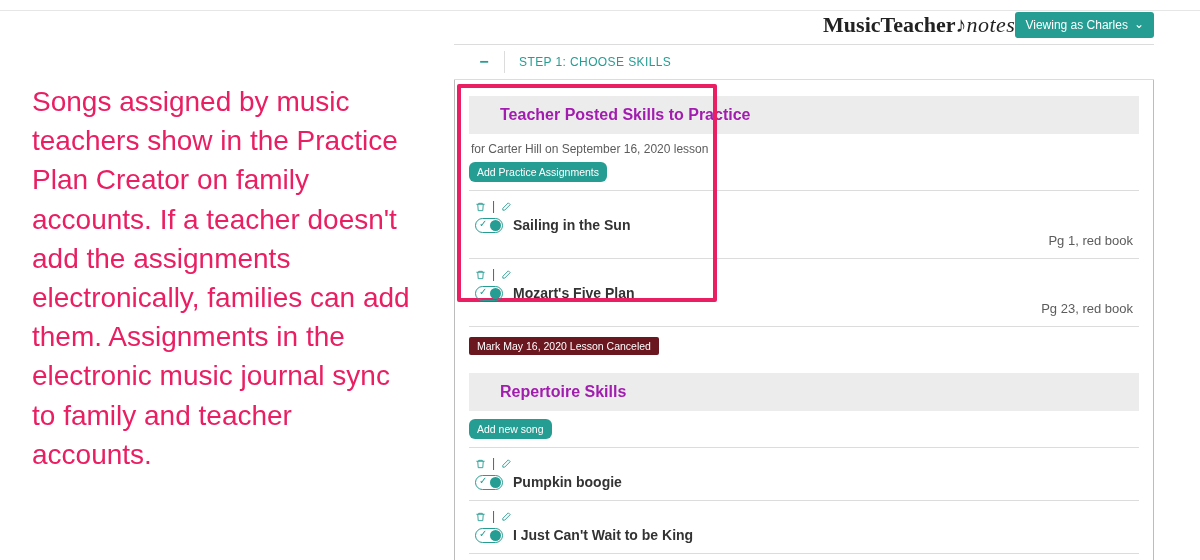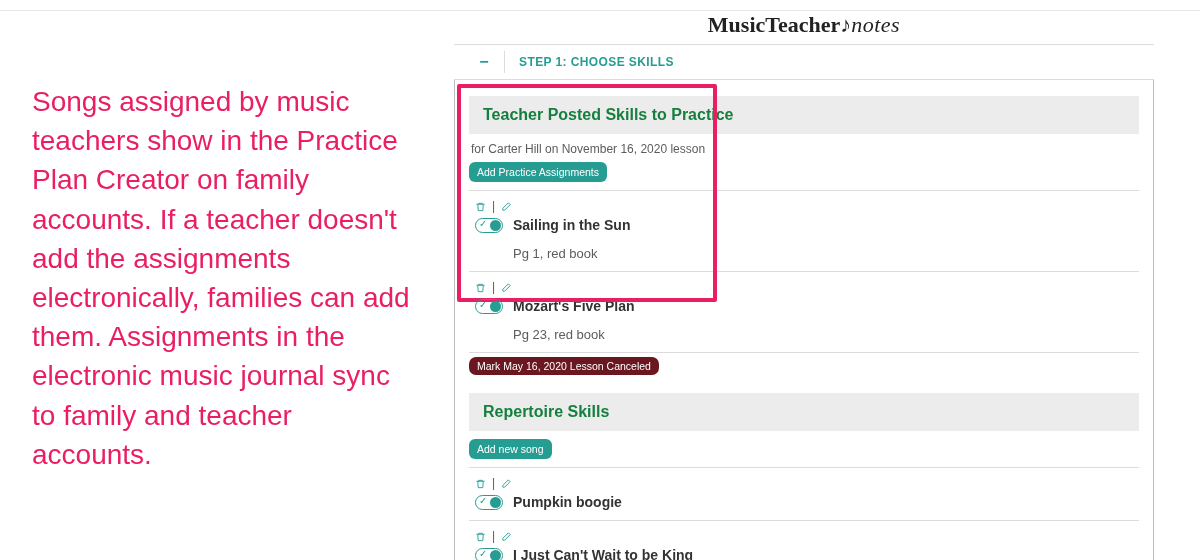--- a/index.html
+++ b/index.html
@@ -43,21 +43,20 @@
     position:absolute;
     left:454px;
     top:0;
     width:700px;
   }
   .app-top{
     display:flex;
     align-items:center;
     justify-content:flex-end;
     padding:12px 0 6px 0;
-    flex-direction:column;
   }
   .logo{
     font-family:Georgia,serif;
     font-weight:700;
     font-size:22px;
     color:#222;
   }
   .logo .notes{
     font-family:"Brush Script MT","Segoe Script",cursive;
     font-weight:400;
@@ -95,36 +94,36 @@
     width:40px;
     text-align:center;
     font-size:16px;
   }
   .step-row .vline{
     width:1px;height:22px;background:var(--border);
     margin-right:14px;
   }
   .step-title{
     color:var(--teal);
-    font-weight:700;
+    font-weight:400;
     font-size:12px;
     letter-spacing:0.4px;
   }
   .content{
     border:1px solid #bcbcbc;
     border-top:none;
     padding:16px 14px 30px 14px;
     position:relative;
   }
   .section-header{
     background:var(--gray-bg);
-    padding:10px 14px;
+    padding:10px 31px;
     font-weight:700;
     font-size:16px;
-    color:#15803d;
+    color:#a21caf;
   }
   .subline{
     font-size:12px;
     color:var(--gray-text);
     margin:8px 0 6px 2px;
   }
   .small-btn{
     background:var(--teal);
     color:#fff;
     border:none;
@@ -178,71 +177,76 @@
   }
   .skill-title{
     font-weight:700;
     font-size:14px;
     color:#333;
   }
   .skill-sub{
     margin-left:38px;
     font-size:13px;
     color:var(--gray-text);
-    margin-top:13px;
+    margin-top:0;
+    text-align:right;
   }
   .highlight-box{
     position:absolute;
     border:4px solid var(--pink);
     border-radius:2px;
     pointer-events:none;
   }
   .mark-pill{
     display:inline-block;
     background:var(--darkred);
     color:#fff;
     font-size:10.5px;
     padding:3px 8px;
-    border-radius:7px;
-    margin-top:4px;
+    border-radius:2px;
+    margin-top:10px;
     cursor:pointer;
     text-align:center;
   }
   .spacer{height:18px;}
   svg{display:inline-block;vertical-align:middle;}
 </style>
 </head>
 <body>
 
 <div class="top-hr"></div>
 
 <div class="explainer">Songs assigned by music teachers show in the Practice Plan Creator on family accounts. If a teacher doesn't add the assignments electronically, families can add them. Assignments in the electronic music journal sync to family and teacher accounts.</div>
 
 <div class="app">
 
   <div class="app-top">
     <div class="logo">
       <span>MusicTeacher</span><span>♪</span><span class="notes">notes</span>
     </div>
+    <button class="viewing-btn">
+      <span>Viewing as Charles</span>
+      <span class="chev">⌄</span>
+    </button>
   </div>
 
   <div class="step-row">
     <div class="minus">−</div>
     <div class="vline"></div>
     <div class="step-title">STEP 1: CHOOSE SKILLS</div>
   </div>
 
   <div class="content">
 
     
     <div class="highlight-box" style="left:2px;top:4px;width:260px;height:218px;"></div>
 
     
     <div class="section-header">Teacher Posted Skills to Practice</div>
-    <div class="subline">for Carter Hill on November 16, 2020 lesson</div>
+    <div class="subline">for Carter Hill on September 16, 2020 lesson</div>
     <button class="small-btn">Add Practice Assignments</button>
 
     <div class="skill-list">
       <div class="skill">
         <div class="skill-icons">
           <span>
             <svg width="11" height="12" viewBox="0 0 24 24" fill="none" stroke="#259d93" stroke-width="2">
                 <path d="M3 6h18M8 6V4h8v2M6 6l1 14h10l1-14"></path>
               </svg>
           </span>

